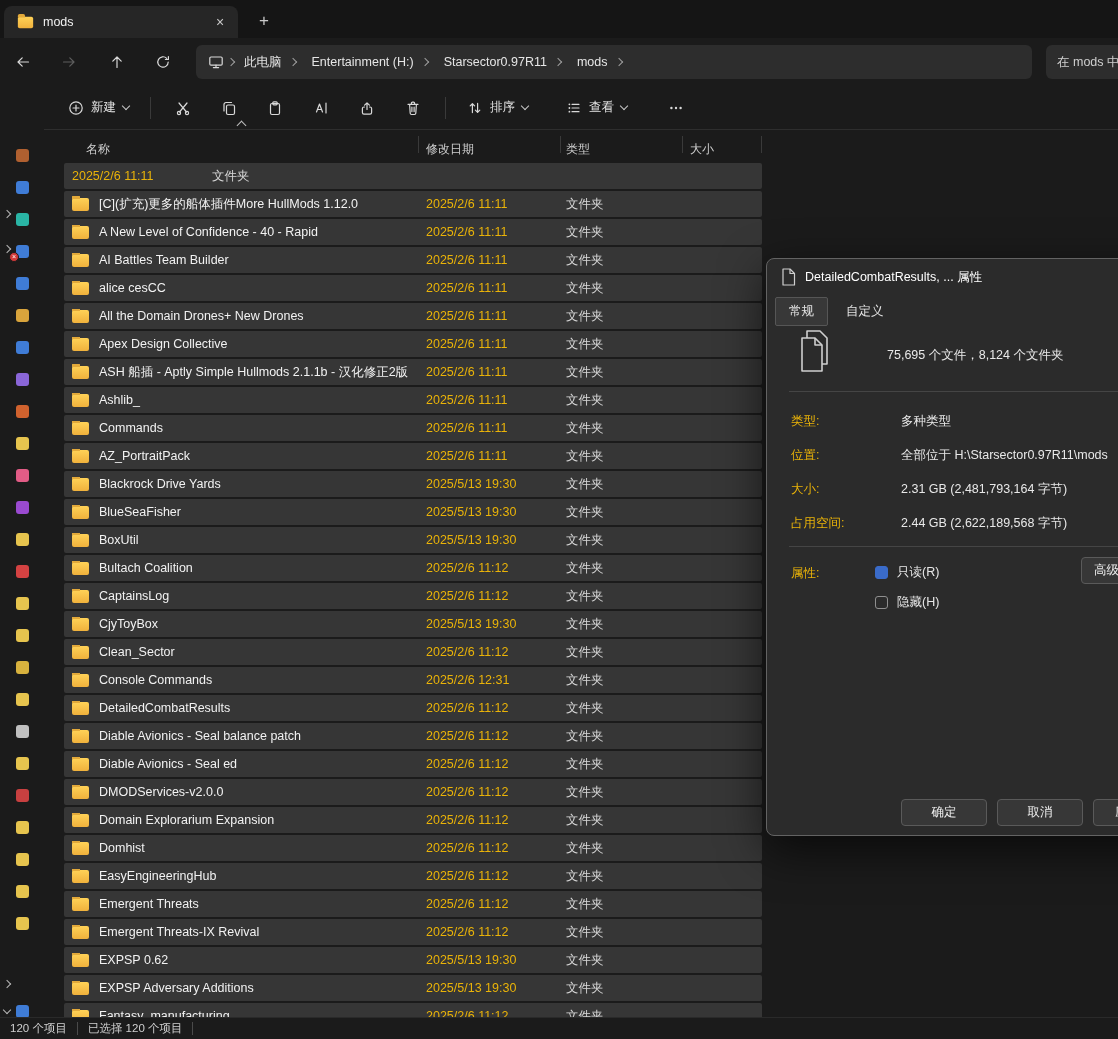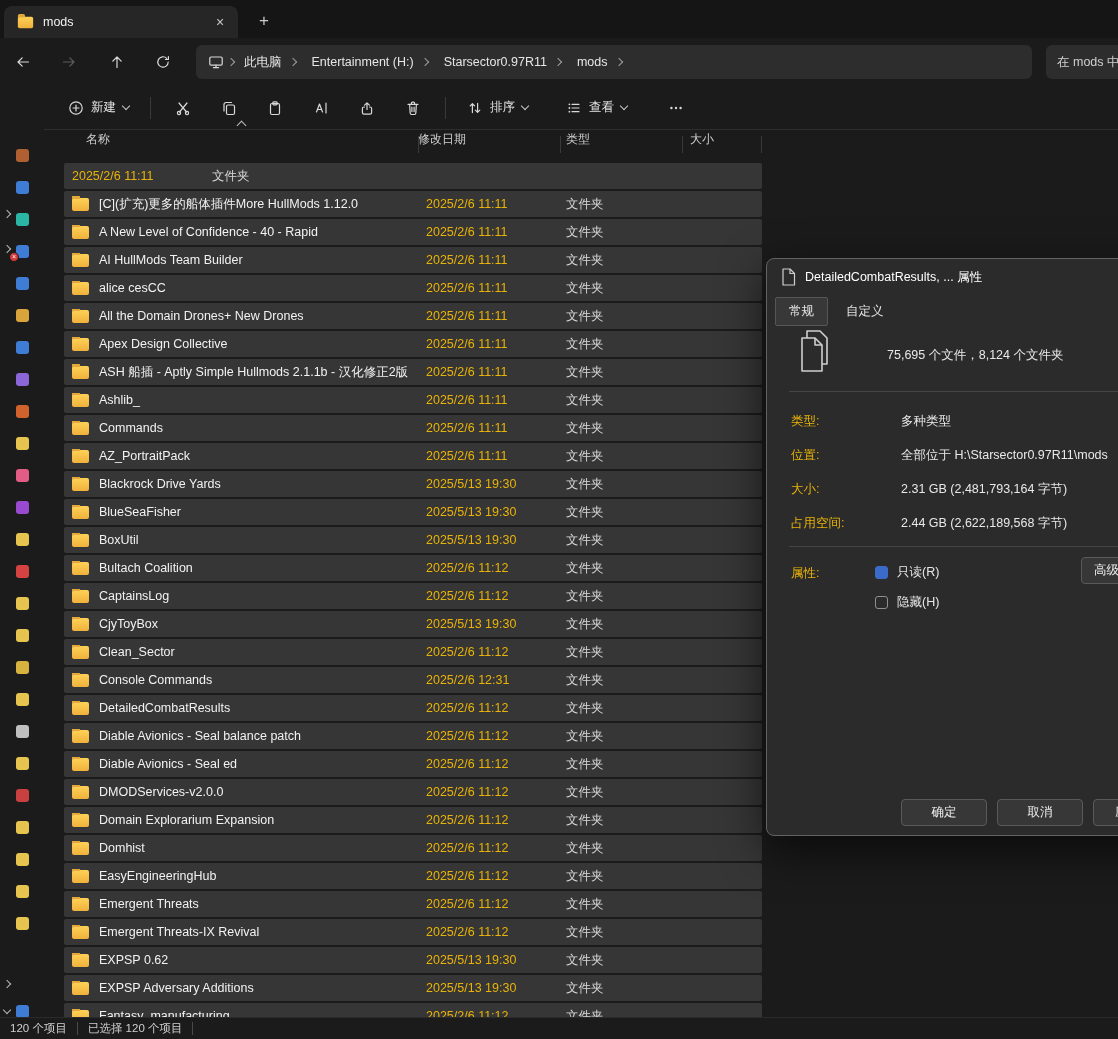--- a/index.html
+++ b/index.html
@@ -47,23 +47,23 @@
   
   .toolbar{position:absolute;top:86px;left:0;right:0;height:44px;background:#1b1b1b;
       border-bottom:1px solid #2e2e2e;display:flex;align-items:center;padding-left:12px;margin-left:44px;}
   .tb-btn{display:flex;align-items:center;gap:7px;padding:7px 12px;border-radius:4px;
       font-size:12.5px;color:#e3e3e3;flex:none;}
   .tb-ic{padding:7px 15px;}
   .tb-sep{width:1px;height:22px;background:#3a3a3a;margin:0 9px;flex:none;}
 
   
   .listheader{position:absolute;left:64px;top:131px;width:698px;height:27px;display:flex;
-      align-items:flex-start;font-size:12px;color:#cfcfcf;}
+      align-items:flex-end;font-size:12px;color:#cfcfcf;}
   .col-name{width:354px;padding-left:22px;}
-  .col-date{width:142px;padding-left:0;font-family:Liberation Serif, serif;}
+  .col-date{width:142px;padding-left:8px;font-family:Liberation Serif, serif;}
   .col-type{width:122px;padding-left:6px;}
   .col-size{width:80px;padding-left:8px;}
   .vsep{position:absolute;top:5px;height:17px;width:1px;background:#3a3a3a;}
   .sortcaret{position:absolute;left:238px;top:122px;}
 
   
   .rows{position:absolute;left:64px;top:163px;width:698px;}
   .row{display:flex;align-items:center;height:26px;margin-bottom:2px;background:#363636;
       border-radius:2px;font-size:12.5px;}
   .cell-name{width:354px;display:flex;align-items:center;gap:10px;padding-left:8px;
@@ -340,21 +340,21 @@
           <span class="folder"></span>
           <span>A New Level of Confidence - 40 - Rapid</span>
         </div>
         <div class="cell-date">2025/2/6 11:11</div>
         <div class="cell-type">文件夹</div>
       </div>
 
       <div class="row">
         <div class="cell-name">
           <span class="folder"></span>
-          <span>AI HullMods Team Builder</span>
+          <span>AI Battles Team Builder</span>
         </div>
         <div class="cell-date">2025/2/6 11:11</div>
         <div class="cell-type">文件夹</div>
       </div>
 
       <div class="row">
         <div class="cell-name">
           <span class="folder"></span>
           <span>alice cesCC</span>
         </div>

